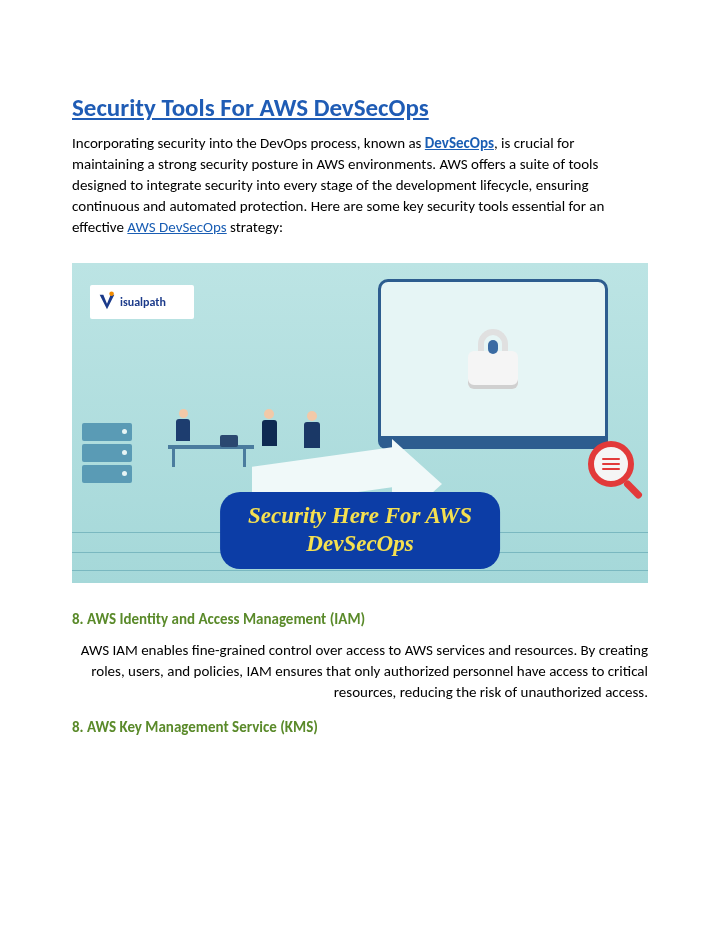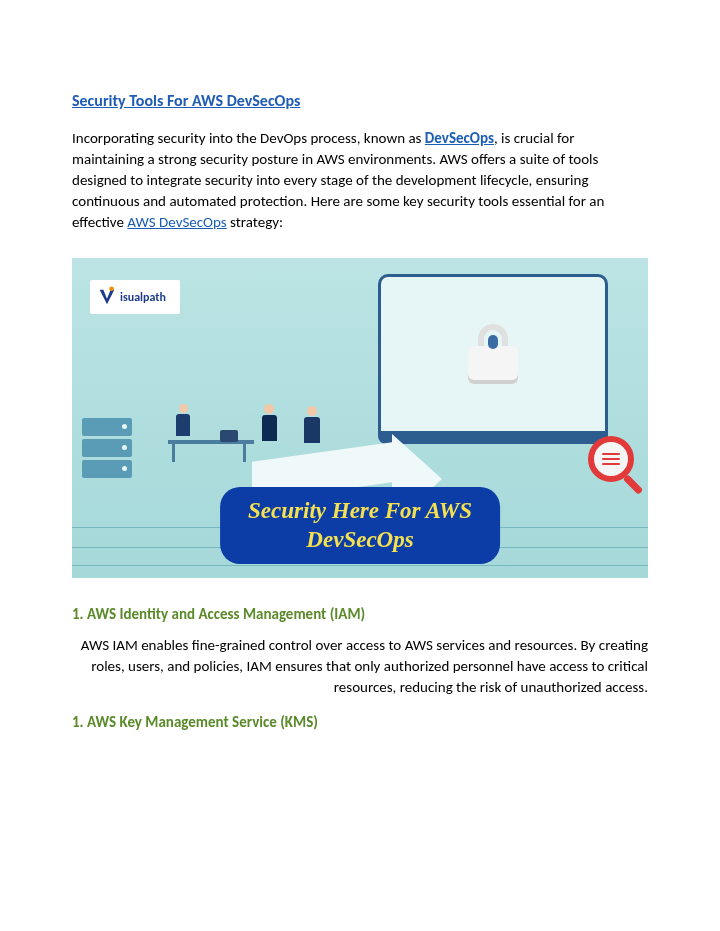--- a/index.html
+++ b/index.html
@@ -8,24 +8,24 @@
       background: #ffffff;
       width: 720px;
       margin: 0 auto;
       padding: 90px 72px 30px 72px;
       color: #000;
       font-size: 15px;
       line-height: 1.4;
     }
     .title {
       color: #1f5cb5;
-      font-size: 16px;
+      font-size: 25px;
       font-weight: bold;
       text-decoration: underline;
-      margin-bottom: 16px;
+      margin-bottom: 8px;
       display: block;
     }
     .intro {
       font-size: 15px;
       color: #000;
       margin-bottom: 25px;
     }
     .link1 {
       color: #1a5eb4;
       font-weight: bold;
@@ -39,21 +39,21 @@
       width: 100%;
       height: 320px;
       background: linear-gradient(180deg, #bce4e4 0%, #a5d8d9 100%);
       position: relative;
       overflow: hidden;
       margin-bottom: 26px;
     }
     .logo-badge {
       position: absolute;
       top: 22px; left: 18px;
-      width: 90px; height: 34px;
+      width: 104px; height: 34px;
       background: #fff;
       border-radius: 2px;
       padding: 4px 6px;
       display: flex;
       align-items: center;
       gap: 2px;
     }
     .logo-v {
       width: 22px; height: 22px;
       position: relative;
@@ -274,16 +274,16 @@
       <div class="head"></div>
       <div class="gbody"></div>
     </div>
 
   <div class="title-banner">
     <span>Security Here For AWS</span><br>
     <span>DevSecOps</span>
   </div>
 </div>
 
-<div class="section-heading">1. AWS Identity and Access Management (IAM)</div>
+<div class="section-heading">8. AWS Identity and Access Management (IAM)</div>
 <p class="section-para">AWS IAM enables fine-grained control over access to AWS services and resources. By creating roles, users, and policies, IAM ensures that only authorized personnel have access to critical resources, reducing the risk of unauthorized access.</p>
 
-<div class="section-heading">1. AWS Key Management Service (KMS)</div>
+<div class="section-heading">8. AWS Key Management Service (KMS)</div>
 
 </body></html>

